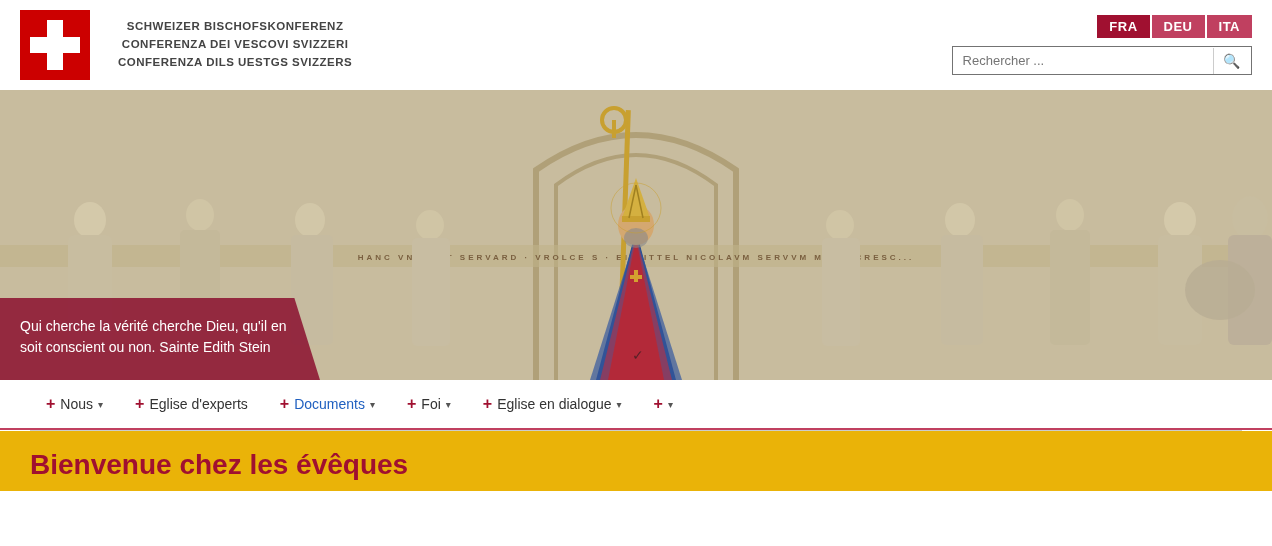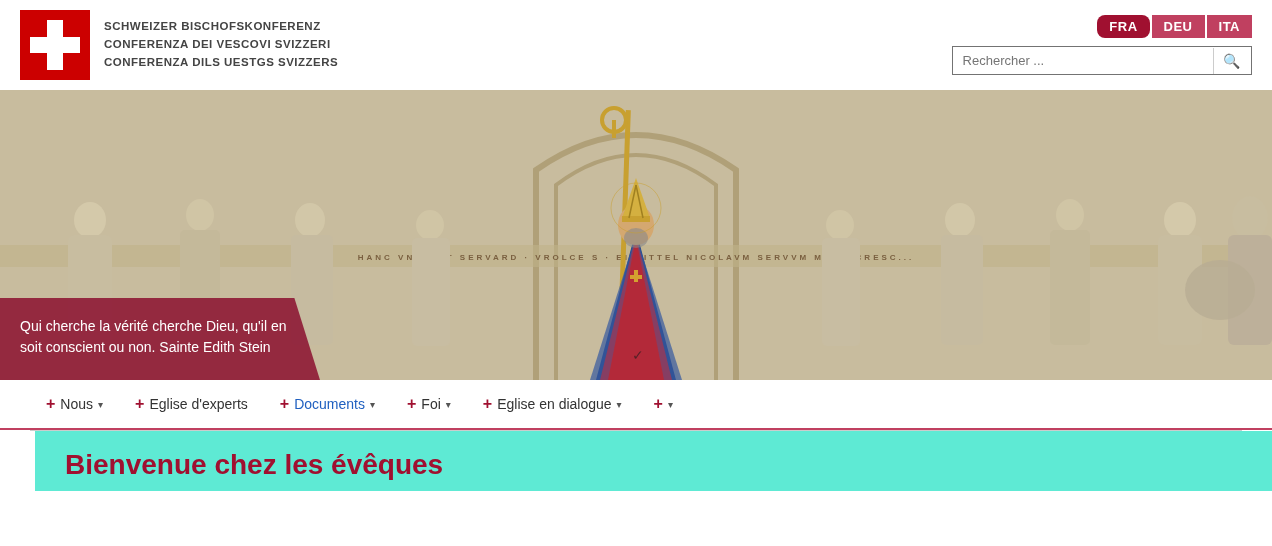--- a/index.html
+++ b/index.html
@@ -9,21 +9,22 @@
     .header {
       display: flex;
       align-items: center;
       justify-content: space-between;
       padding: 10px 20px;
       background: #fff;
     }
     .header-left {
       display: flex;
       align-items: center;
-      gap: 14px;
+      gap: 28px;
+      text-align: center;
     }
     .logo-cross {
       width: 70px;
       height: 70px;
       flex-shrink: 0;
     }
     .header-text-block {
       display: flex;
       flex-direction: column;
       justify-content: center;
@@ -51,21 +52,20 @@
       font-size: 13px;
       font-weight: bold;
       color: #fff;
       background: #a01030;
       border: none;
       cursor: pointer;
       letter-spacing: 0.5px;
     }
     .lang-btn.active {
       background: #a01030;
-      border-radius: 8px;
     }
     .lang-btn:not(.active) {
       background: #c04060;
     }
     .search-bar {
       display: flex;
       align-items: center;
       border: 1px solid #737373;
       background: #fff;
     }
@@ -159,22 +159,21 @@
       font-size: 10px;
       color: #555;
     }
     .nav-link {
       color: #2060c0;
     }
 
     
     .page-title-section {
       padding: 18px 30px 10px 30px;
-      background: #5eead4;
-      margin-left: 35px;
+      background: #eab308;
     }
     .page-title {
       font-size: 28px;
       font-weight: bold;
       color: #a01030;
     }
 
     
     .divider {
       height: 1px;

